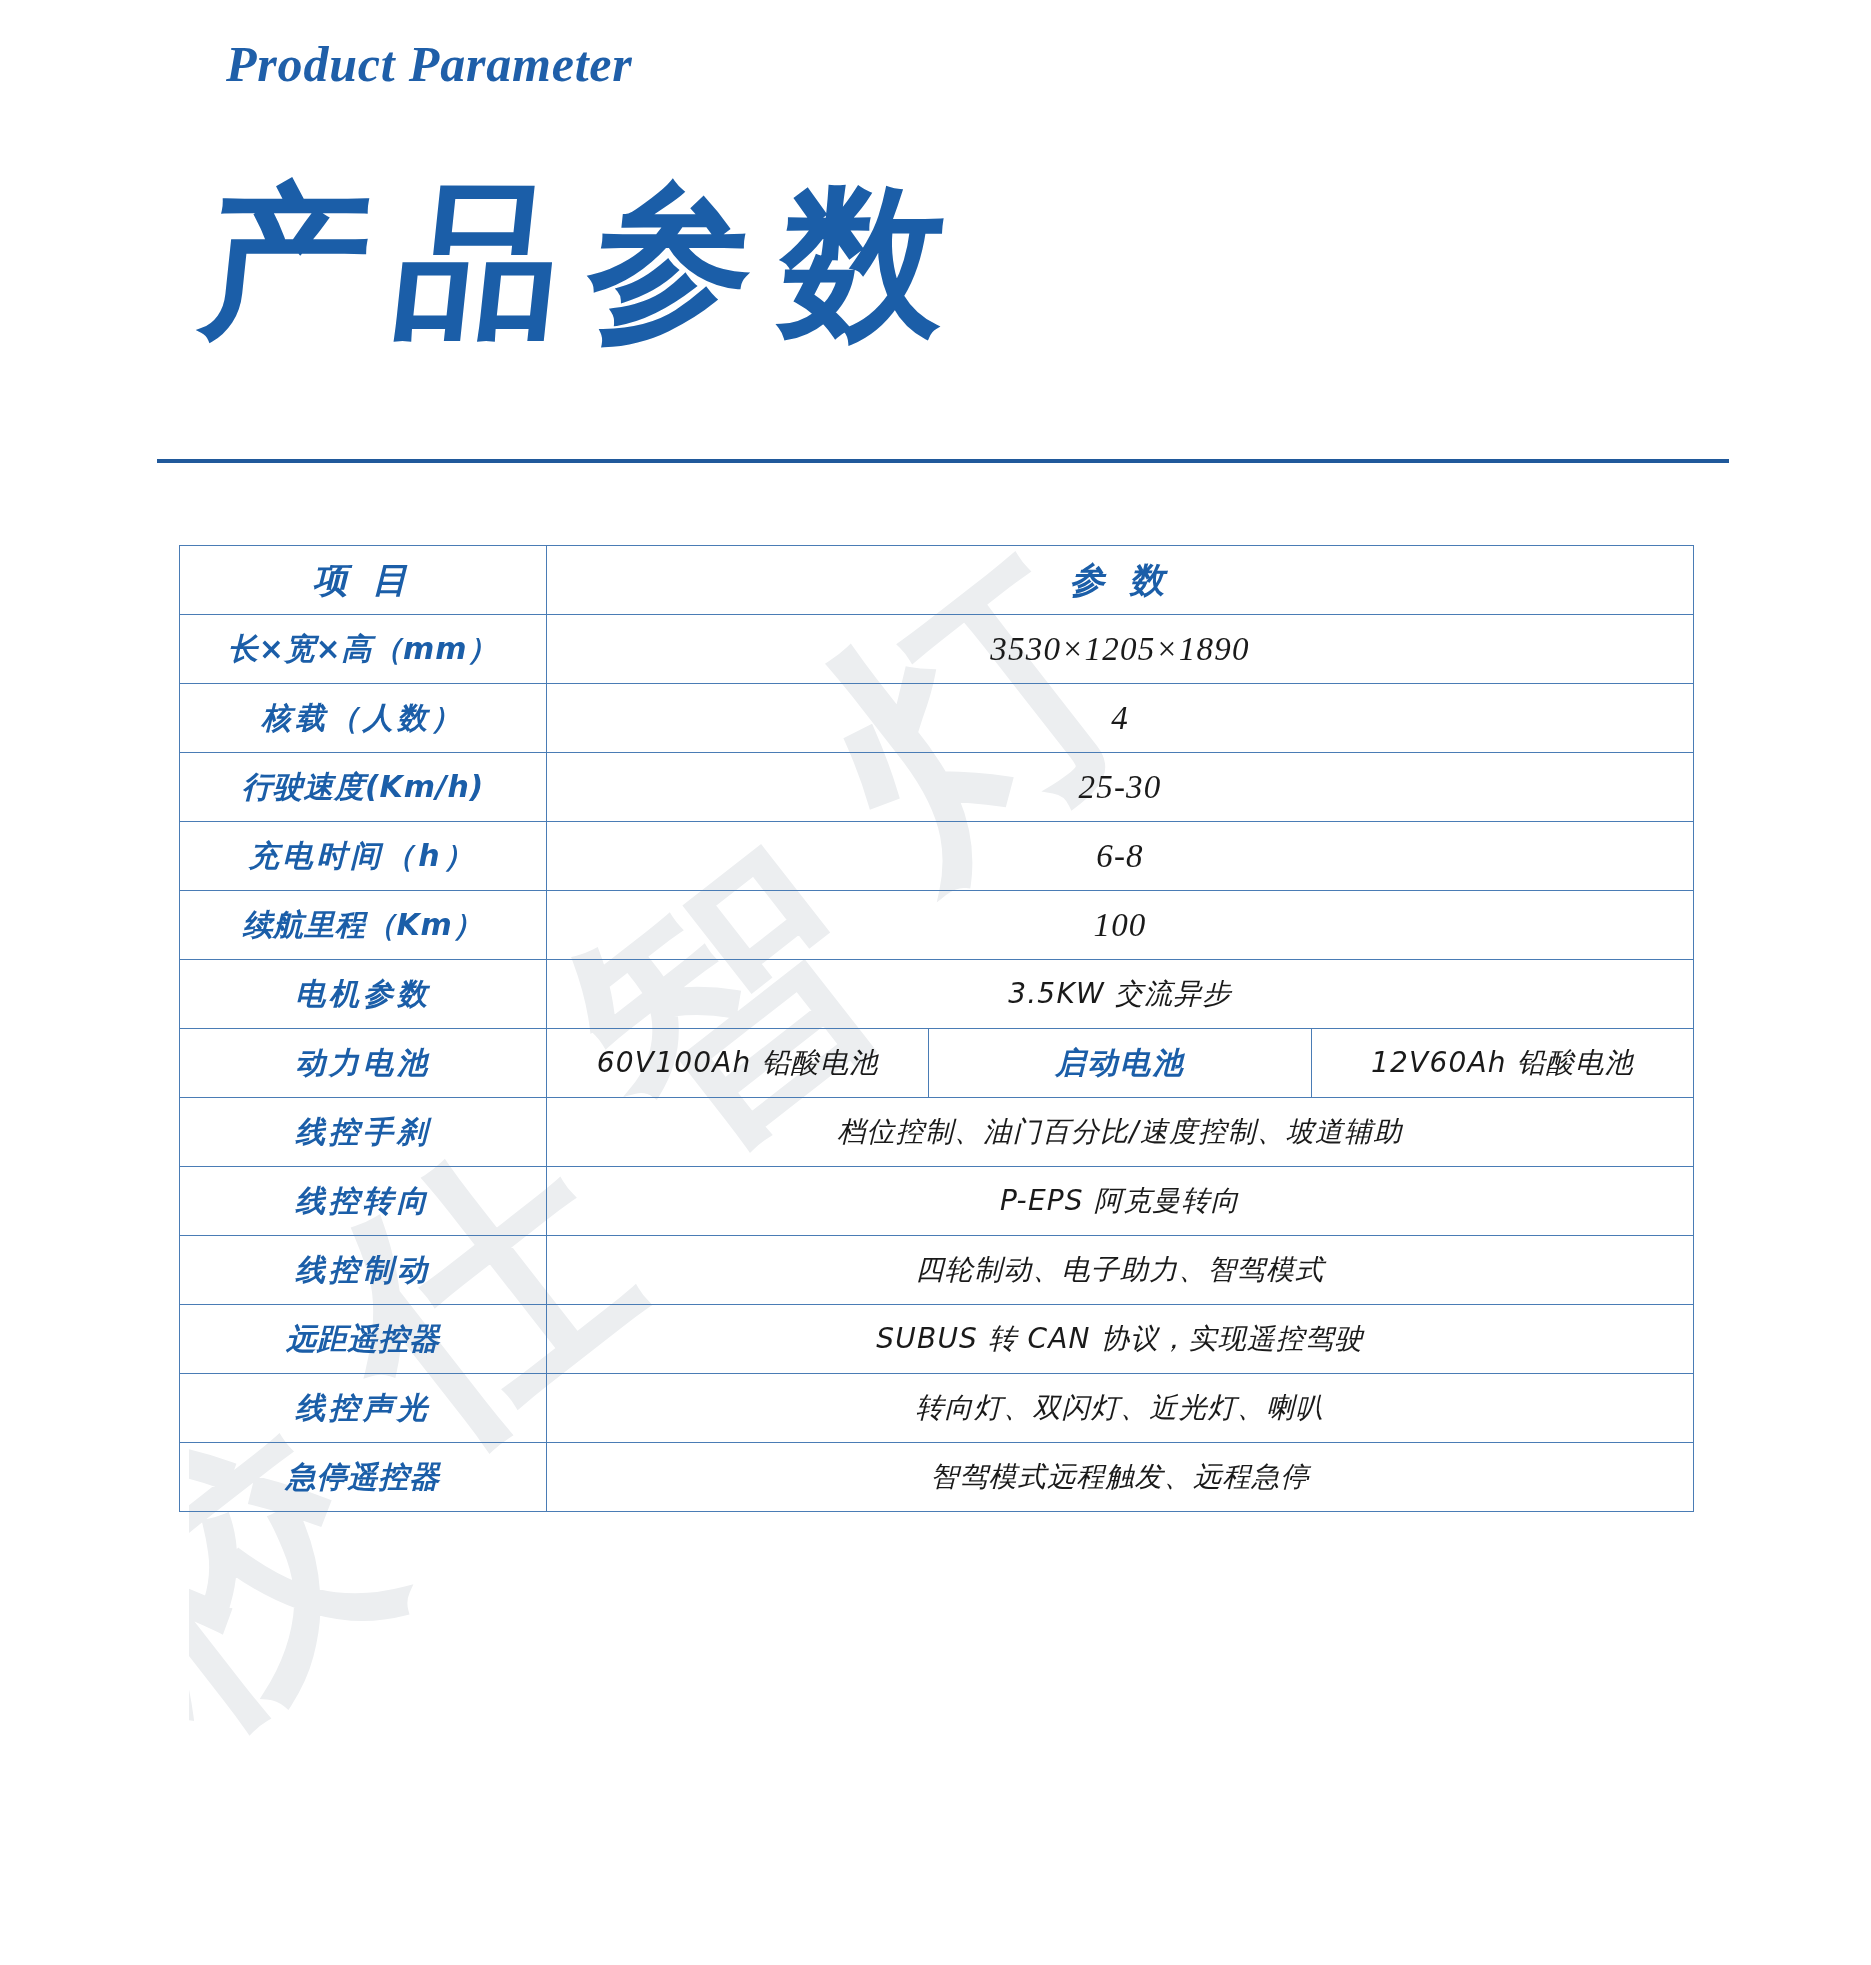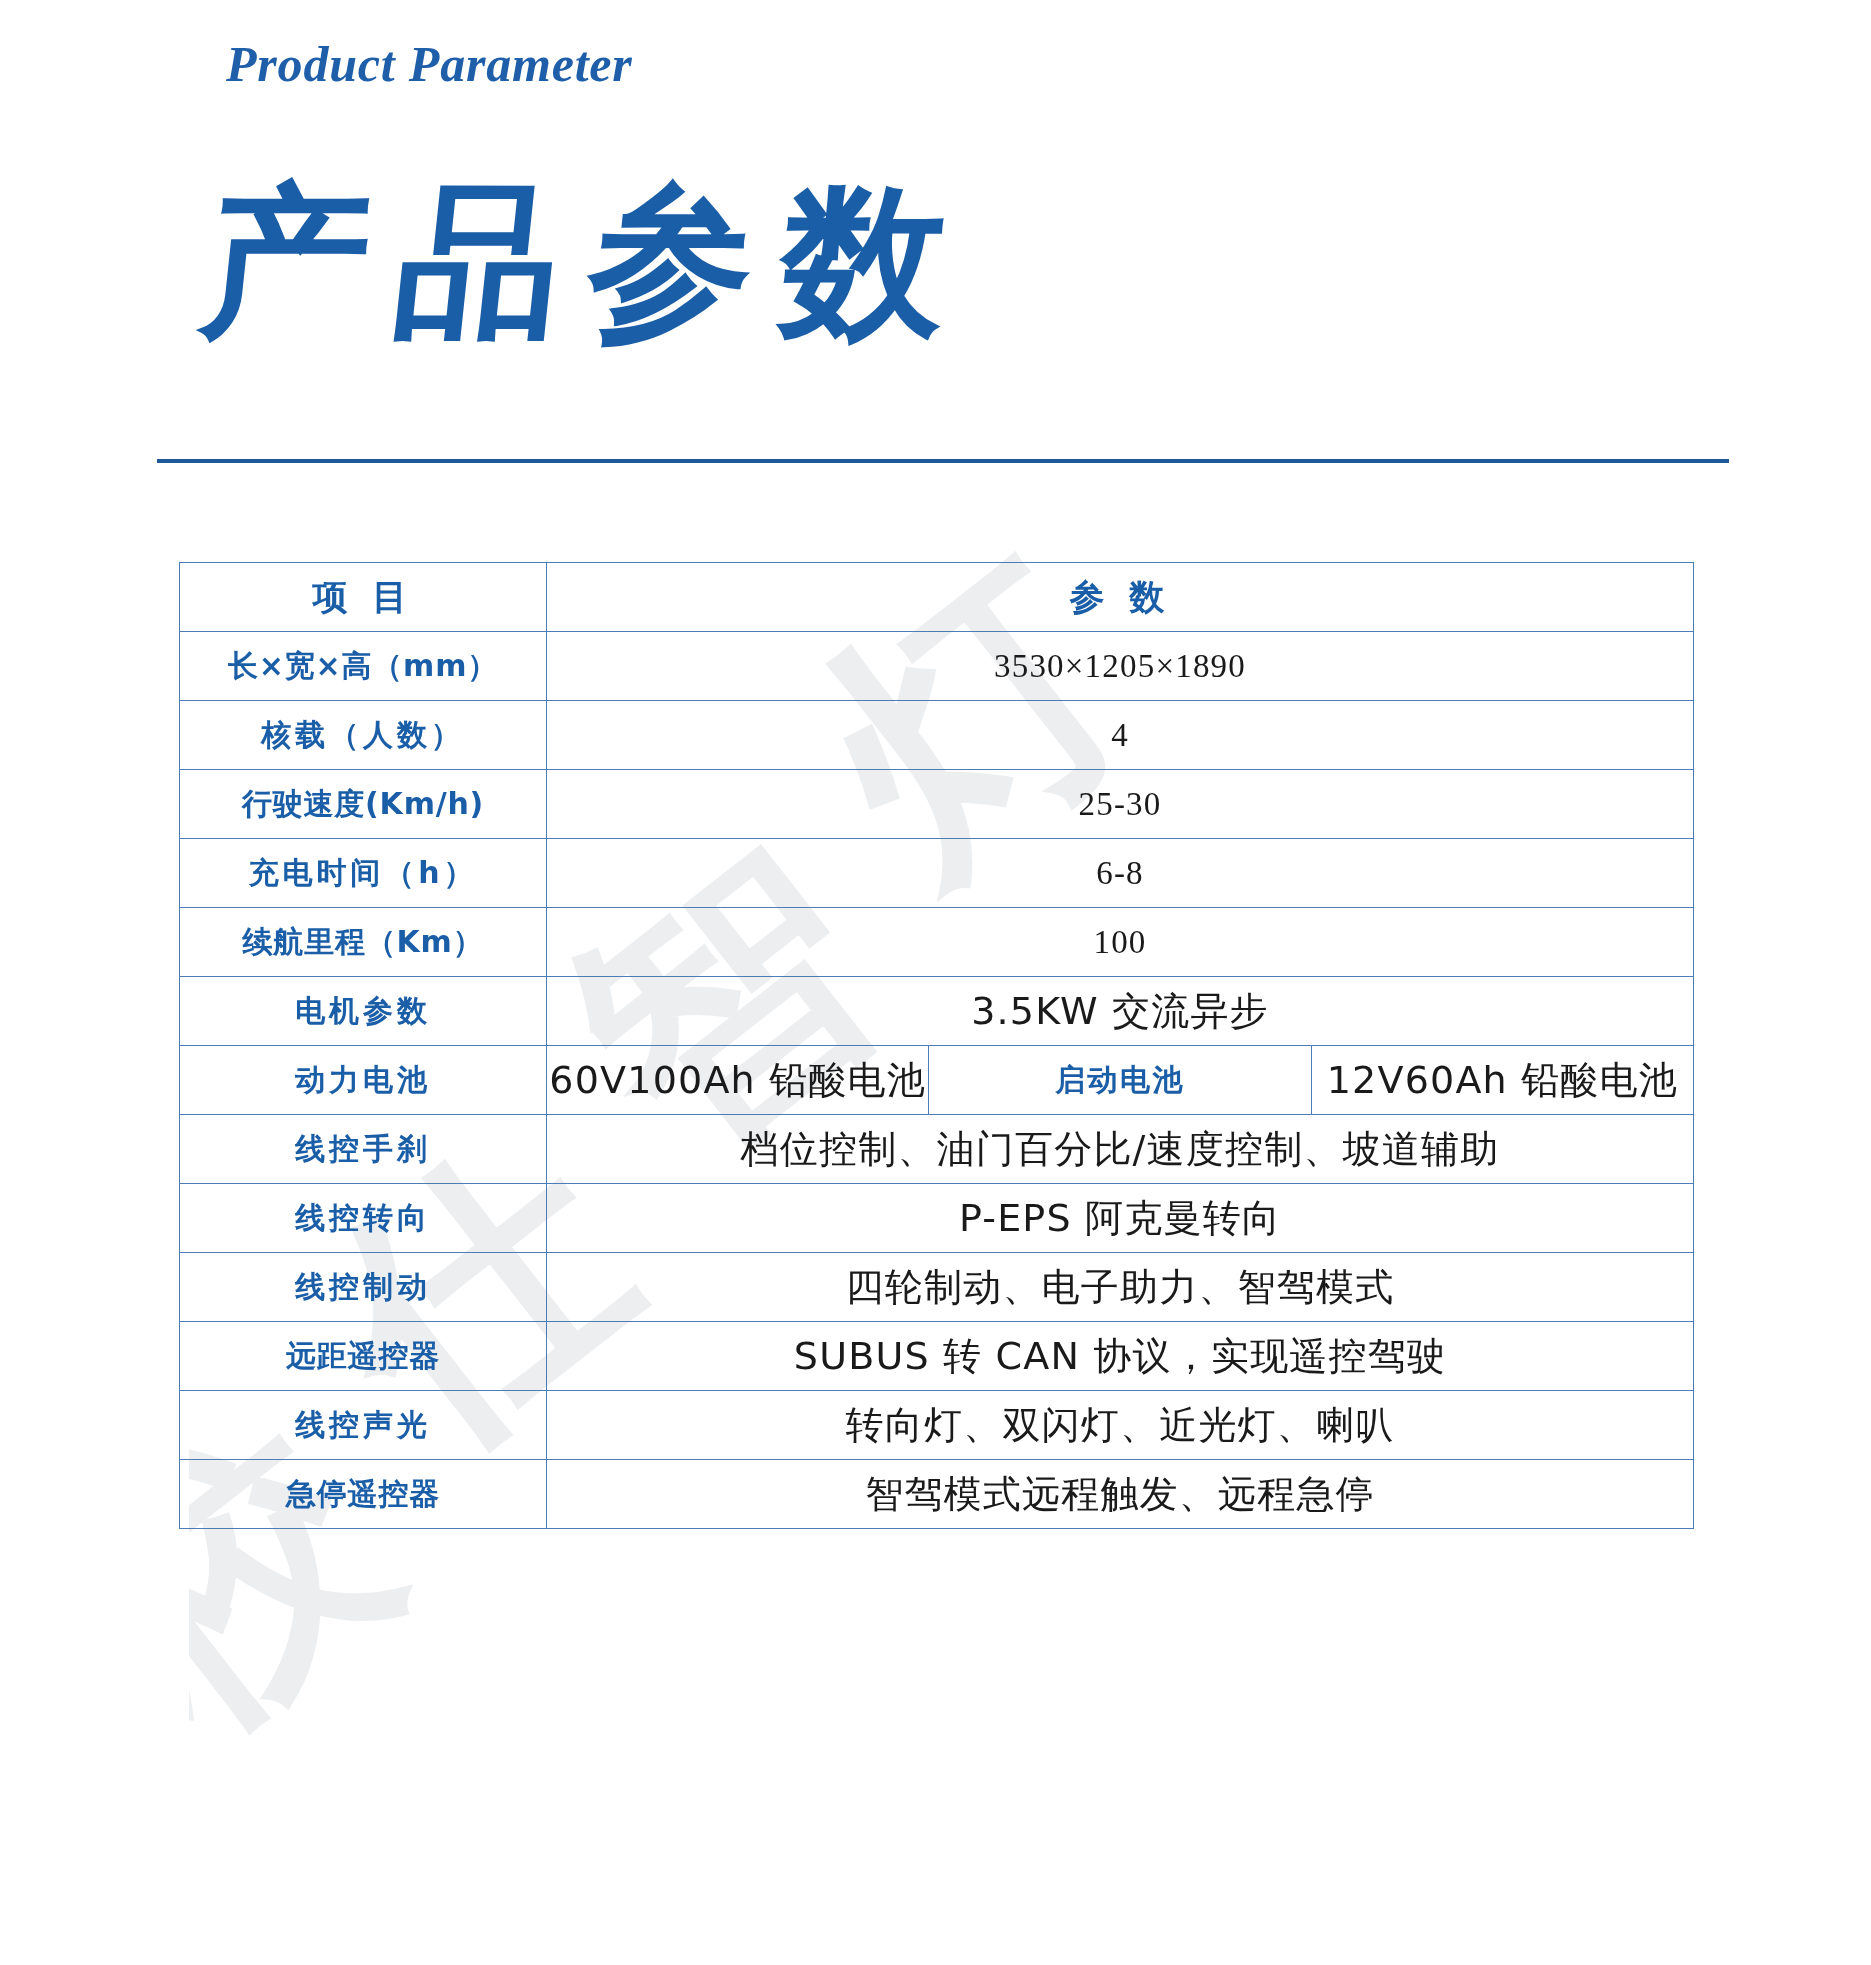--- a/index.html
+++ b/index.html
@@ -82,22 +82,23 @@
   }
   .wm1 { left: 648px; top: 47px; }
   .wm2 { left: 401px; top: 334px; }
   .wm3 { left: 153px;  top: 621px; }
   .wm4 { left: -94px; top: 908px; }
 
   
   .table-wrap {
     position: absolute;
     left: 179px;
-    top: 562px;
+    top: 545px;
     width: 1515px;
+    font-style: italic;
   }
   table.params {
     border-collapse: collapse;
     width: 100%;
     table-layout: fixed;
   }
   table.params td {
     border: 1.2px solid #4a7cb5;
     padding: 0;
     height: 68px;
@@ -133,21 +134,21 @@
     font-family: "DejaVu Serif", serif;
     letter-spacing: 0.4px;
   }
   .value.num {
     font-family: "Liberation Serif", serif;
     font-size: 33px;
     letter-spacing: 1.2px;
   }
   .value.cjk {
     font-family: "DejaVu Sans", sans-serif;
-    font-size: 38px;
+    font-size: 28px;
     letter-spacing: 1.2px;
   }
   .sub-label {
     color: #1b5ea8;
     font-weight: 700;
     font-size: 30px;
     letter-spacing: 2.4px;
     font-family: "DejaVu Sans", sans-serif;
   }
   .battery-cell { width: 432px; }

